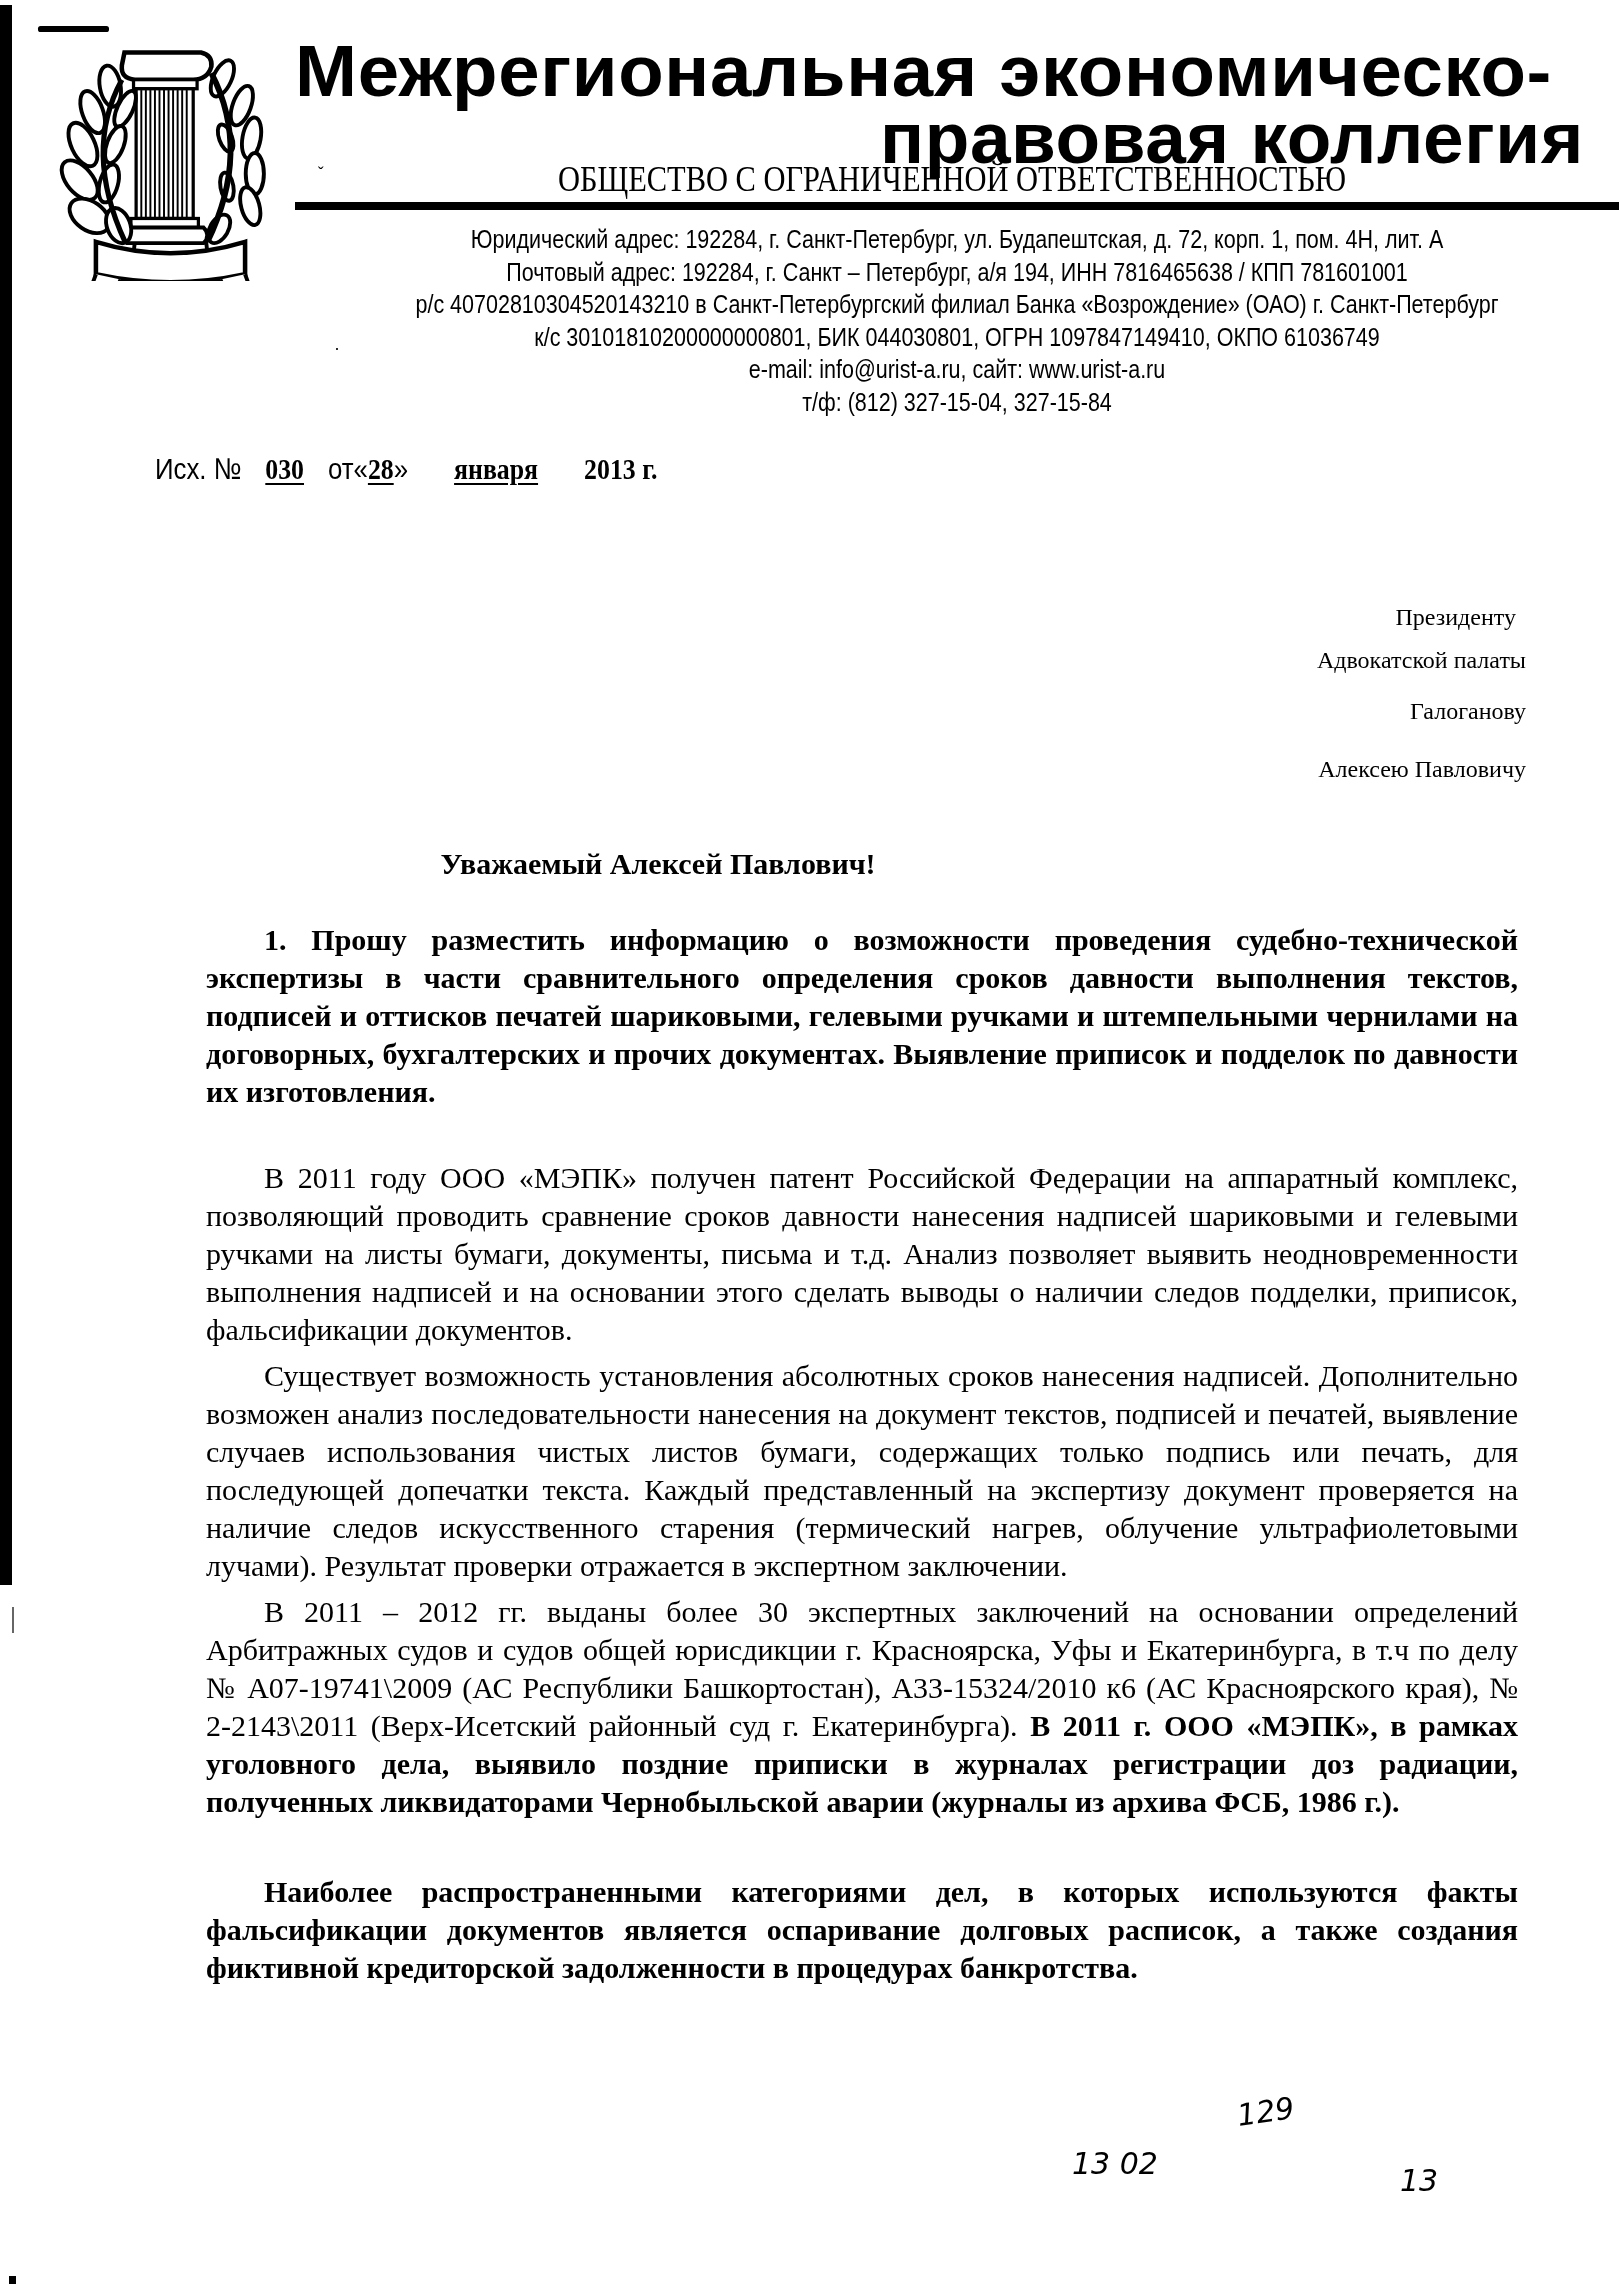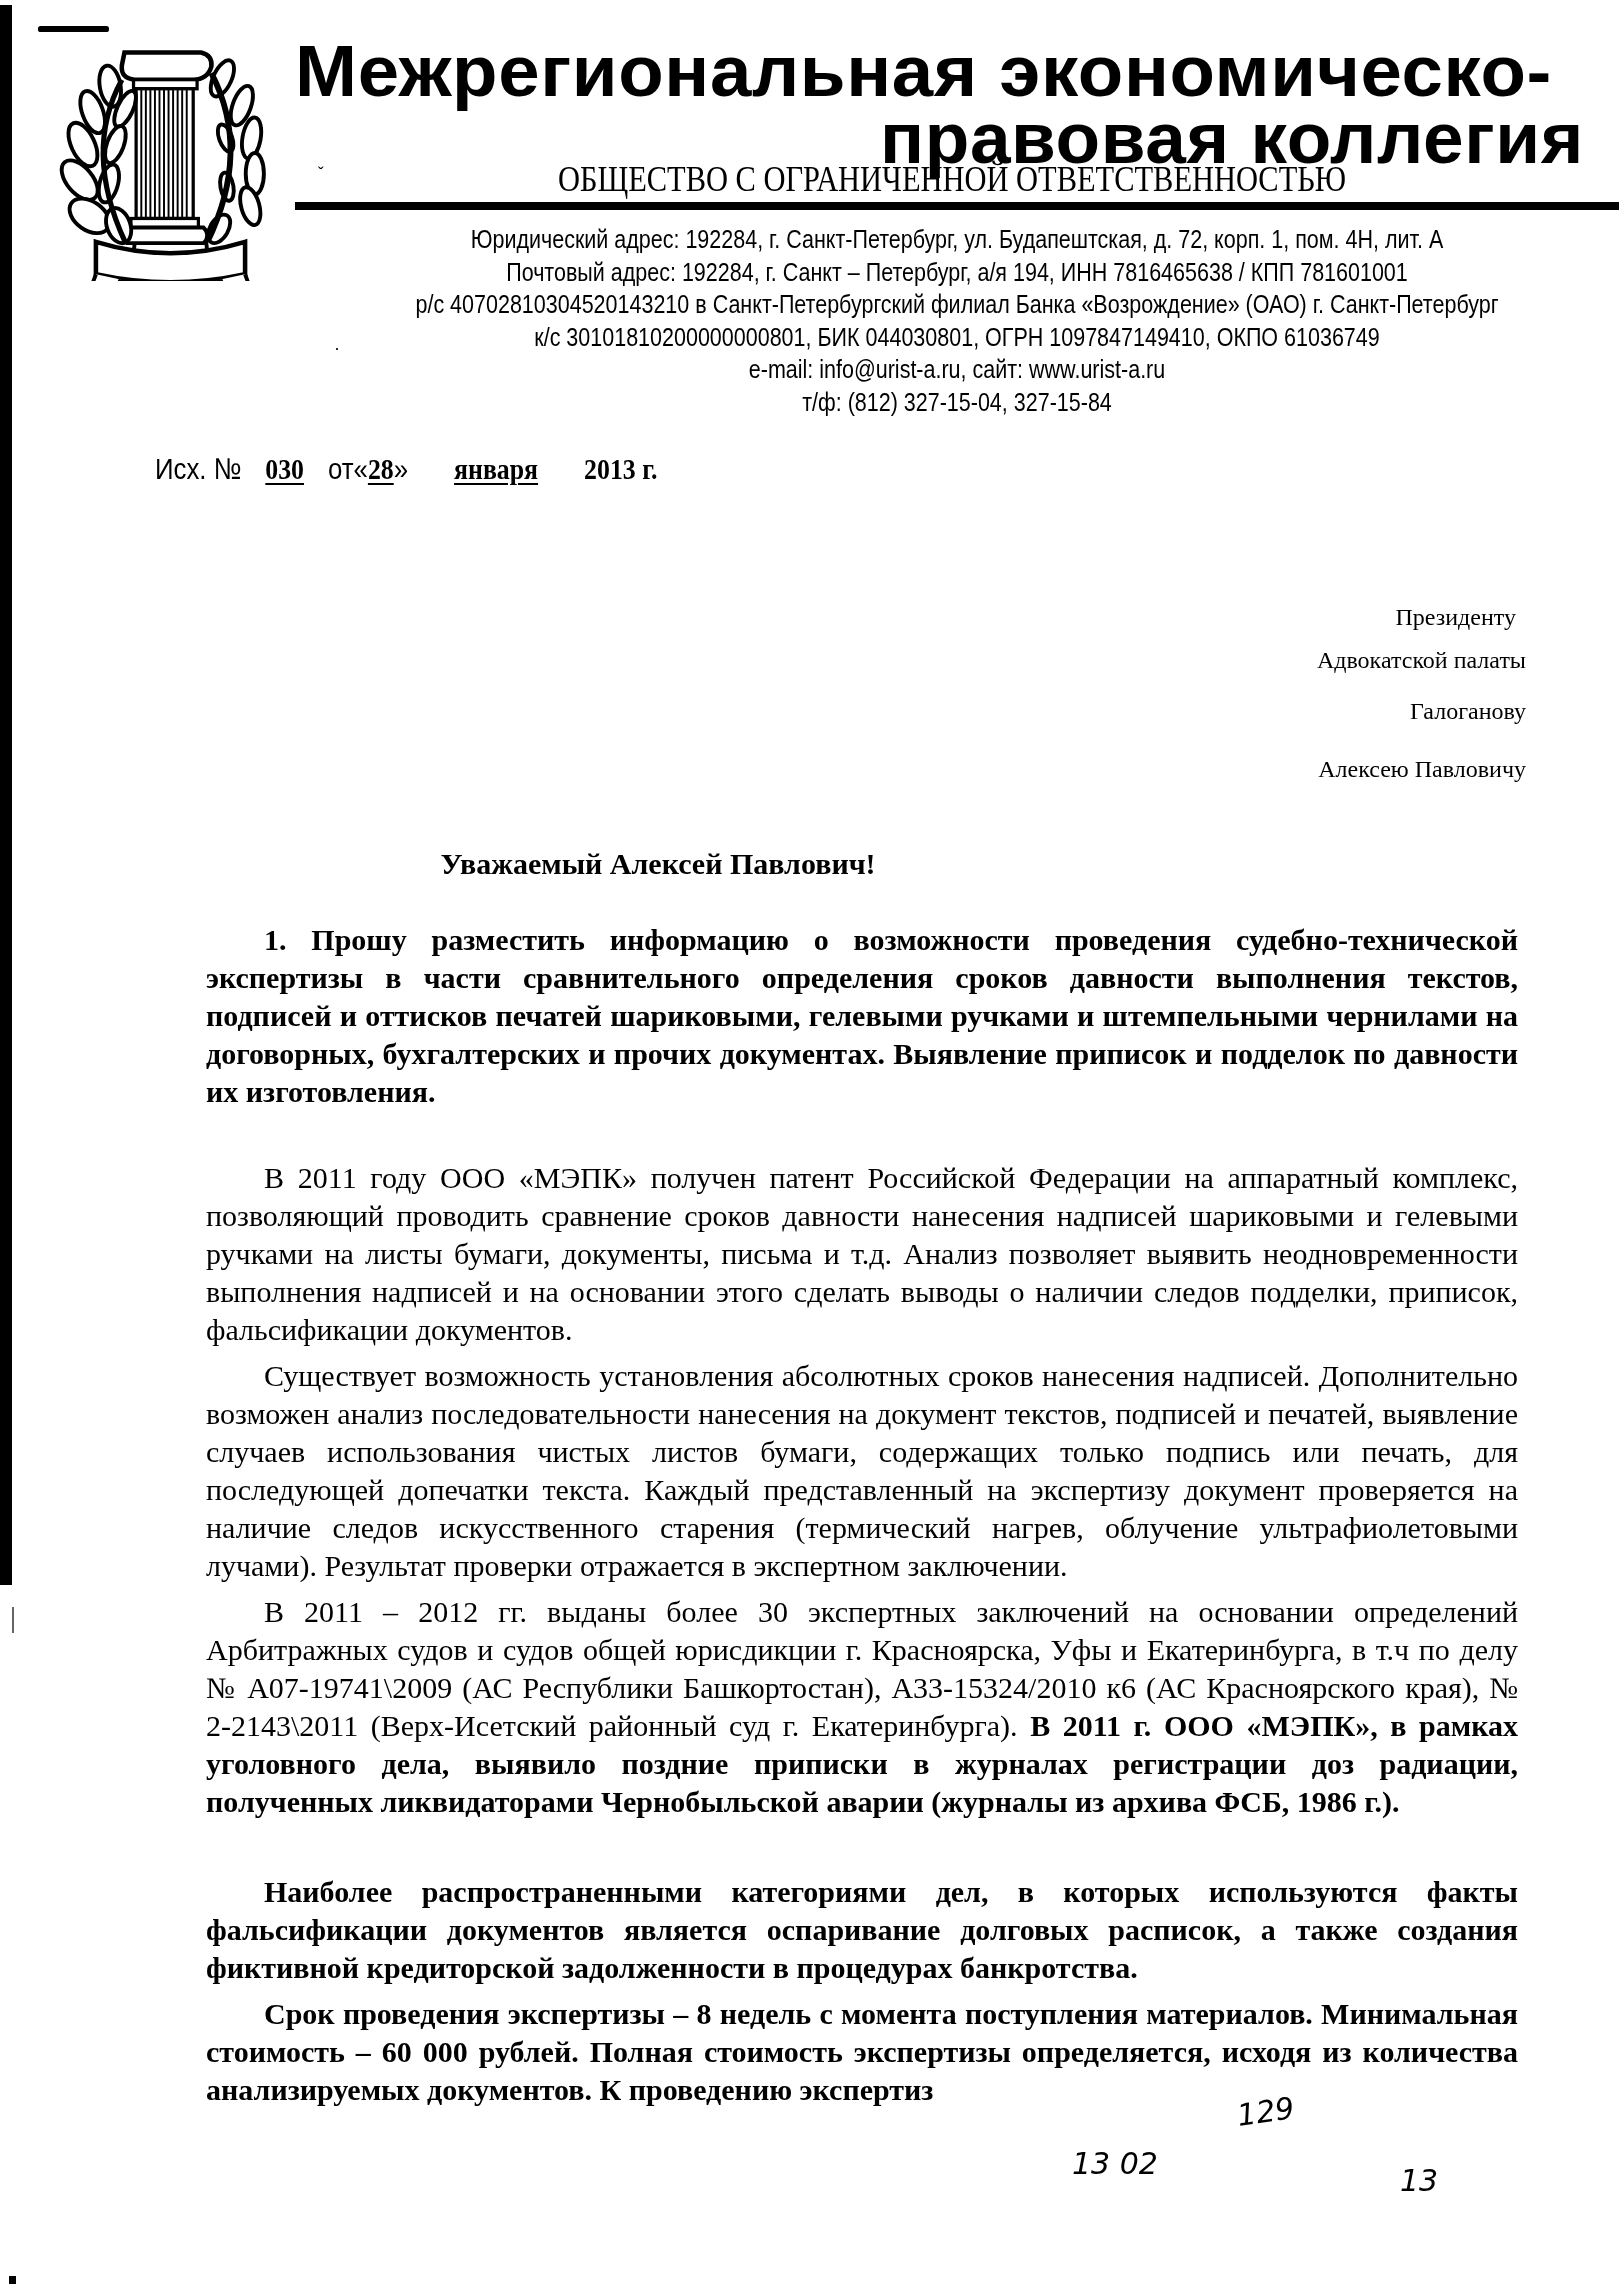--- a/index.html
+++ b/index.html
@@ -147,19 +147,18 @@
 <div class="abs" id="greeting">Уважаемый Алексей Павлович!</div>
 
 <div class="abs" id="body">
   <p class="b">1. Прошу разместить информацию о возможности проведения судебно-технической экспертизы в части сравнительного определения сроков давности выполнения текстов, подписей и оттисков печатей шариковыми, гелевыми ручками и штемпельными чернилами на договорных, бухгалтерских и прочих документах. Выявление приписок и подделок по давности их изготовления.</p>
   <div class="gap-1"></div>
   <p>В 2011 году ООО «МЭПК» получен патент Российской Федерации на аппаратный комплекс, позволяющий проводить сравнение сроков давности нанесения надписей шариковыми и гелевыми ручками на листы бумаги, документы, письма и т.д. Анализ позволяет выявить неодновременности выполнения надписей и на основании этого сделать выводы о наличии следов подделки, приписок, фальсификации документов.</p>
   <p>Существует возможность установления абсолютных сроков нанесения надписей. Дополнительно возможен анализ последовательности нанесения на документ текстов, подписей и печатей, выявление случаев использования чистых листов бумаги, содержащих только подпись или печать, для последующей допечатки текста. Каждый представленный на экспертизу документ проверяется на наличие следов искусственного старения (термический нагрев, облучение ультрафиолетовыми лучами). Результат проверки отражается в экспертном заключении.</p>
   <p><span>В 2011 – 2012 гг. выданы более 30 экспертных заключений на основании определений Арбитражных судов и судов общей юрисдикции г. Красноярска, Уфы и Екатеринбурга, в т.ч по делу № А07-19741\2009 (АС Республики Башкортостан), А33-15324/2010 к6 (АС Красноярского края), № 2-2143\2011 (Верх-Исетский районный суд г. Екатеринбурга). </span><span class="b">В 2011 г. ООО «МЭПК», в рамках уголовного дела, выявило поздние приписки в журналах регистрации доз радиации, полученных ликвидаторами Чернобыльской аварии (журналы из архива ФСБ, 1986 г.).</span></p>
   <div class="gap-2"></div>
   <p class="b">Наиболее распространенными категориями дел, в которых используются факты фальсификации документов является оспаривание долговых расписок, а также создания фиктивной кредиторской задолженности в процедурах банкротства.</p>
-  <p class="b">Срок проведения экспертизы – 8 недель с момента поступления материалов. Минимальная стоимость – 60 000 рублей. Полная стоимость экспертизы определяется, исходя из количества анализируемых документов. К проведению экспертиз</p>
 </div>
 
 <div class="hand" id="hand-129">129</div>
 <div class="hand" id="hand-date">13 02</div>
 <div class="hand" id="hand-13">13</div>
 
 
 </body></html>

